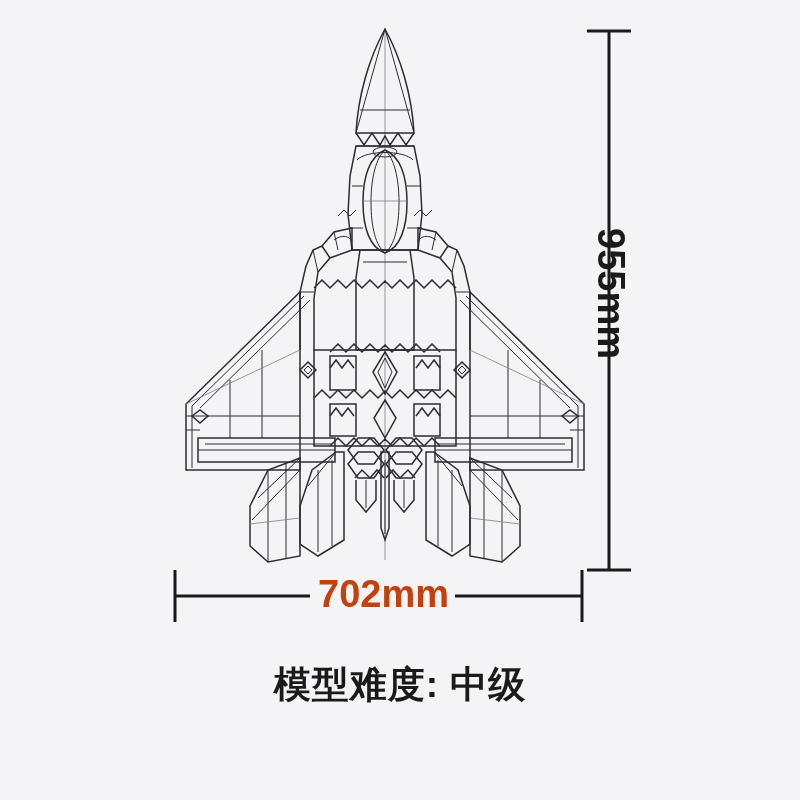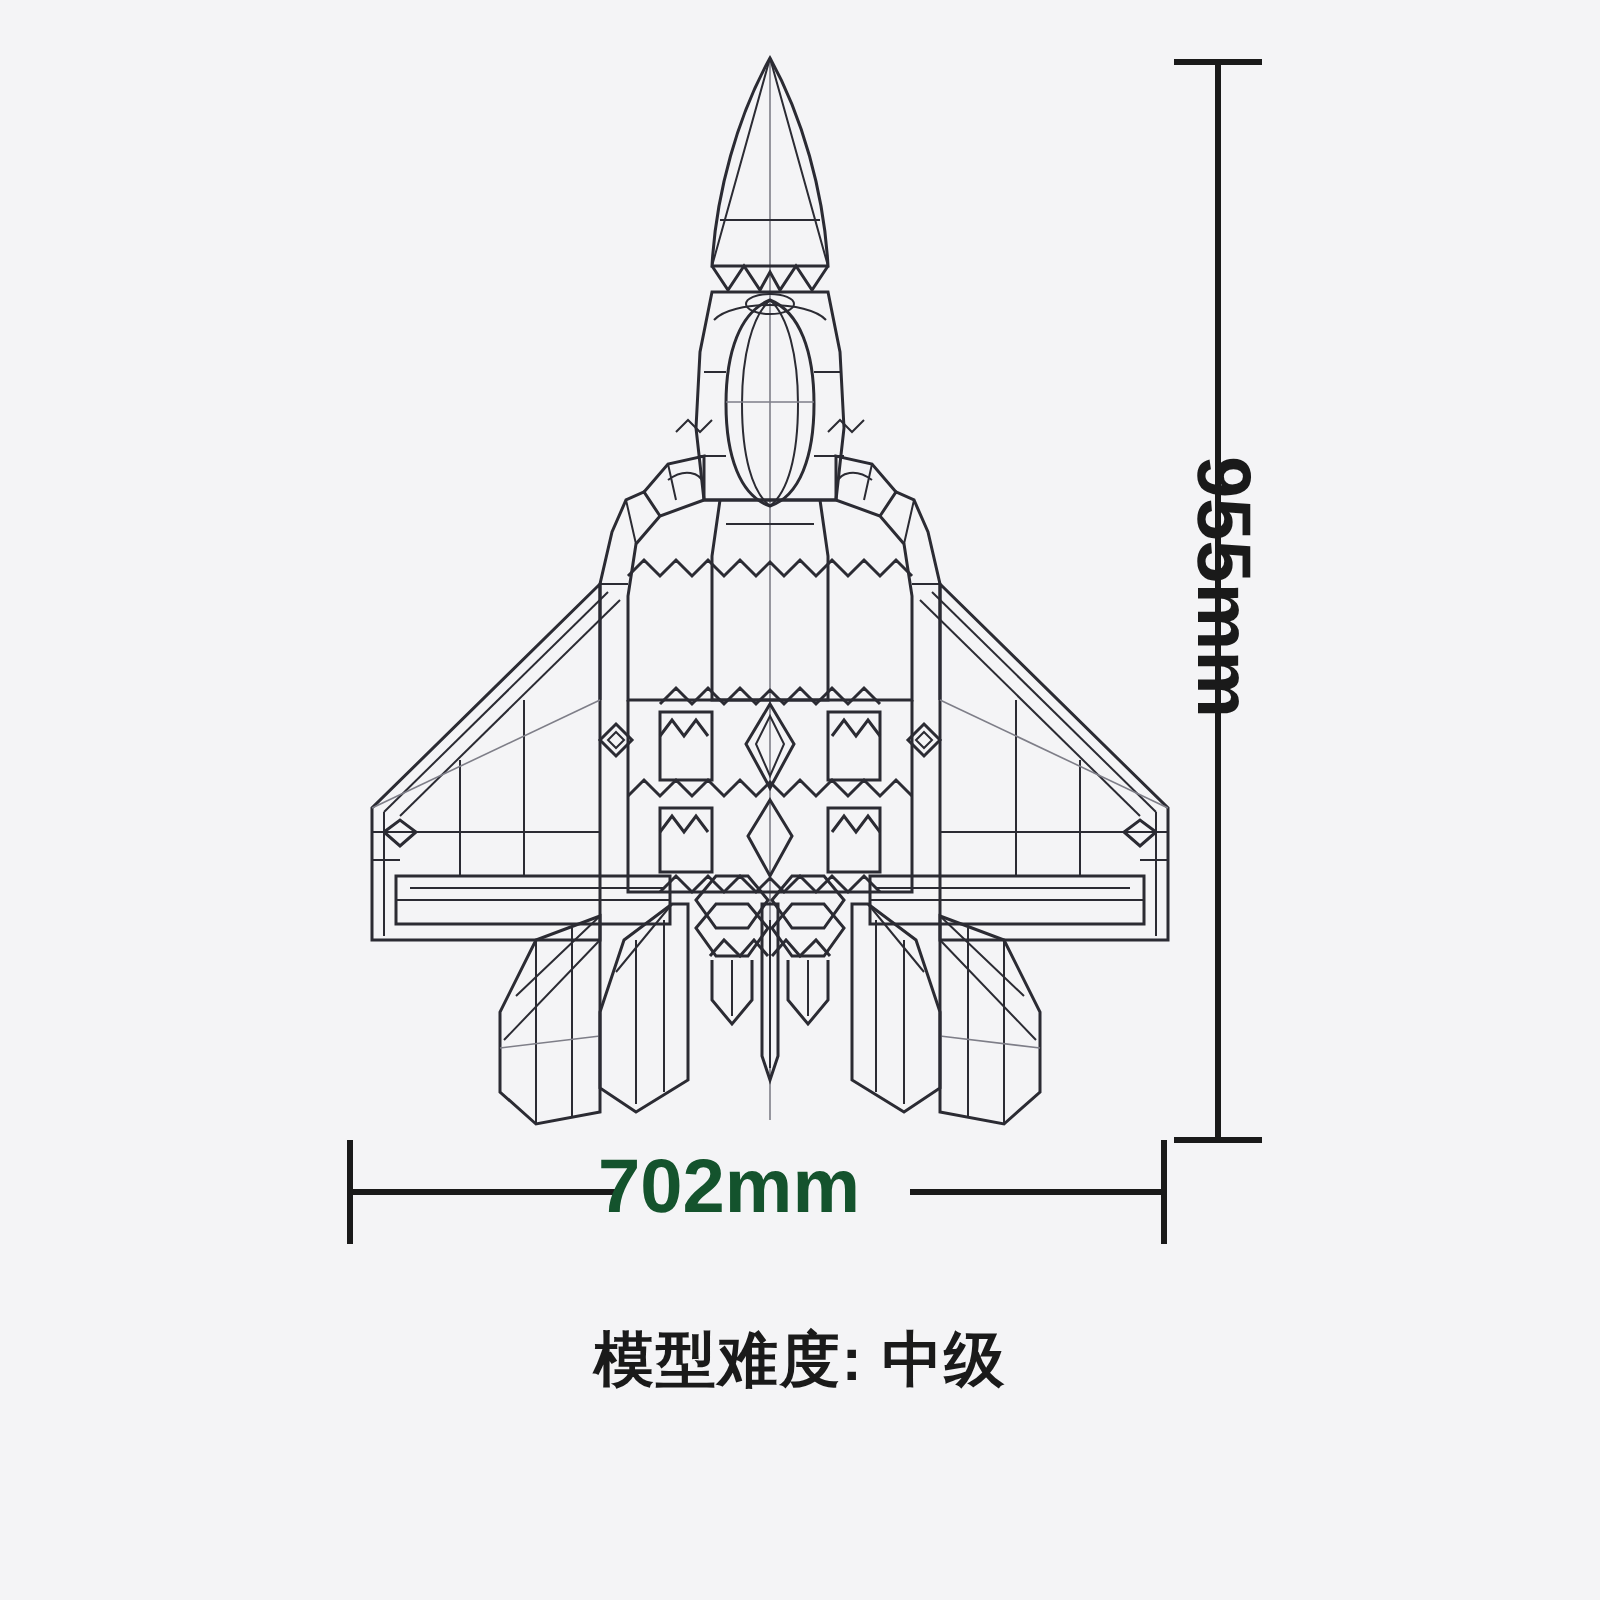--- a/index.html
+++ b/index.html
@@ -34,35 +34,35 @@
     font-weight: 700;
     letter-spacing: 0px;
     color: #1a1a1a;
     writing-mode: vertical-rl;
     text-orientation: mixed;
     line-height: 1;
     white-space: nowrap;
   }
   .dim-text-h {
     position: absolute;
-    left: 299px;
+    left: 318px;
     top: 575px;
     font-size: 38px;
     font-weight: 700;
-    color: #14532d;
+    color: #c2410c;
     line-height: 1;
     white-space: nowrap;
   }
   .caption {
     position: absolute;
     left: 0;
     top: 660px;
     width: 800px;
     text-align: center;
-    font-size: 30px;
+    font-size: 37px;
     font-weight: 700;
     color: #1a1a1a;
     letter-spacing: 1px;
     white-space: nowrap;
   }
 </style>
 </head>
 <body>
 
 <div id="stage">

